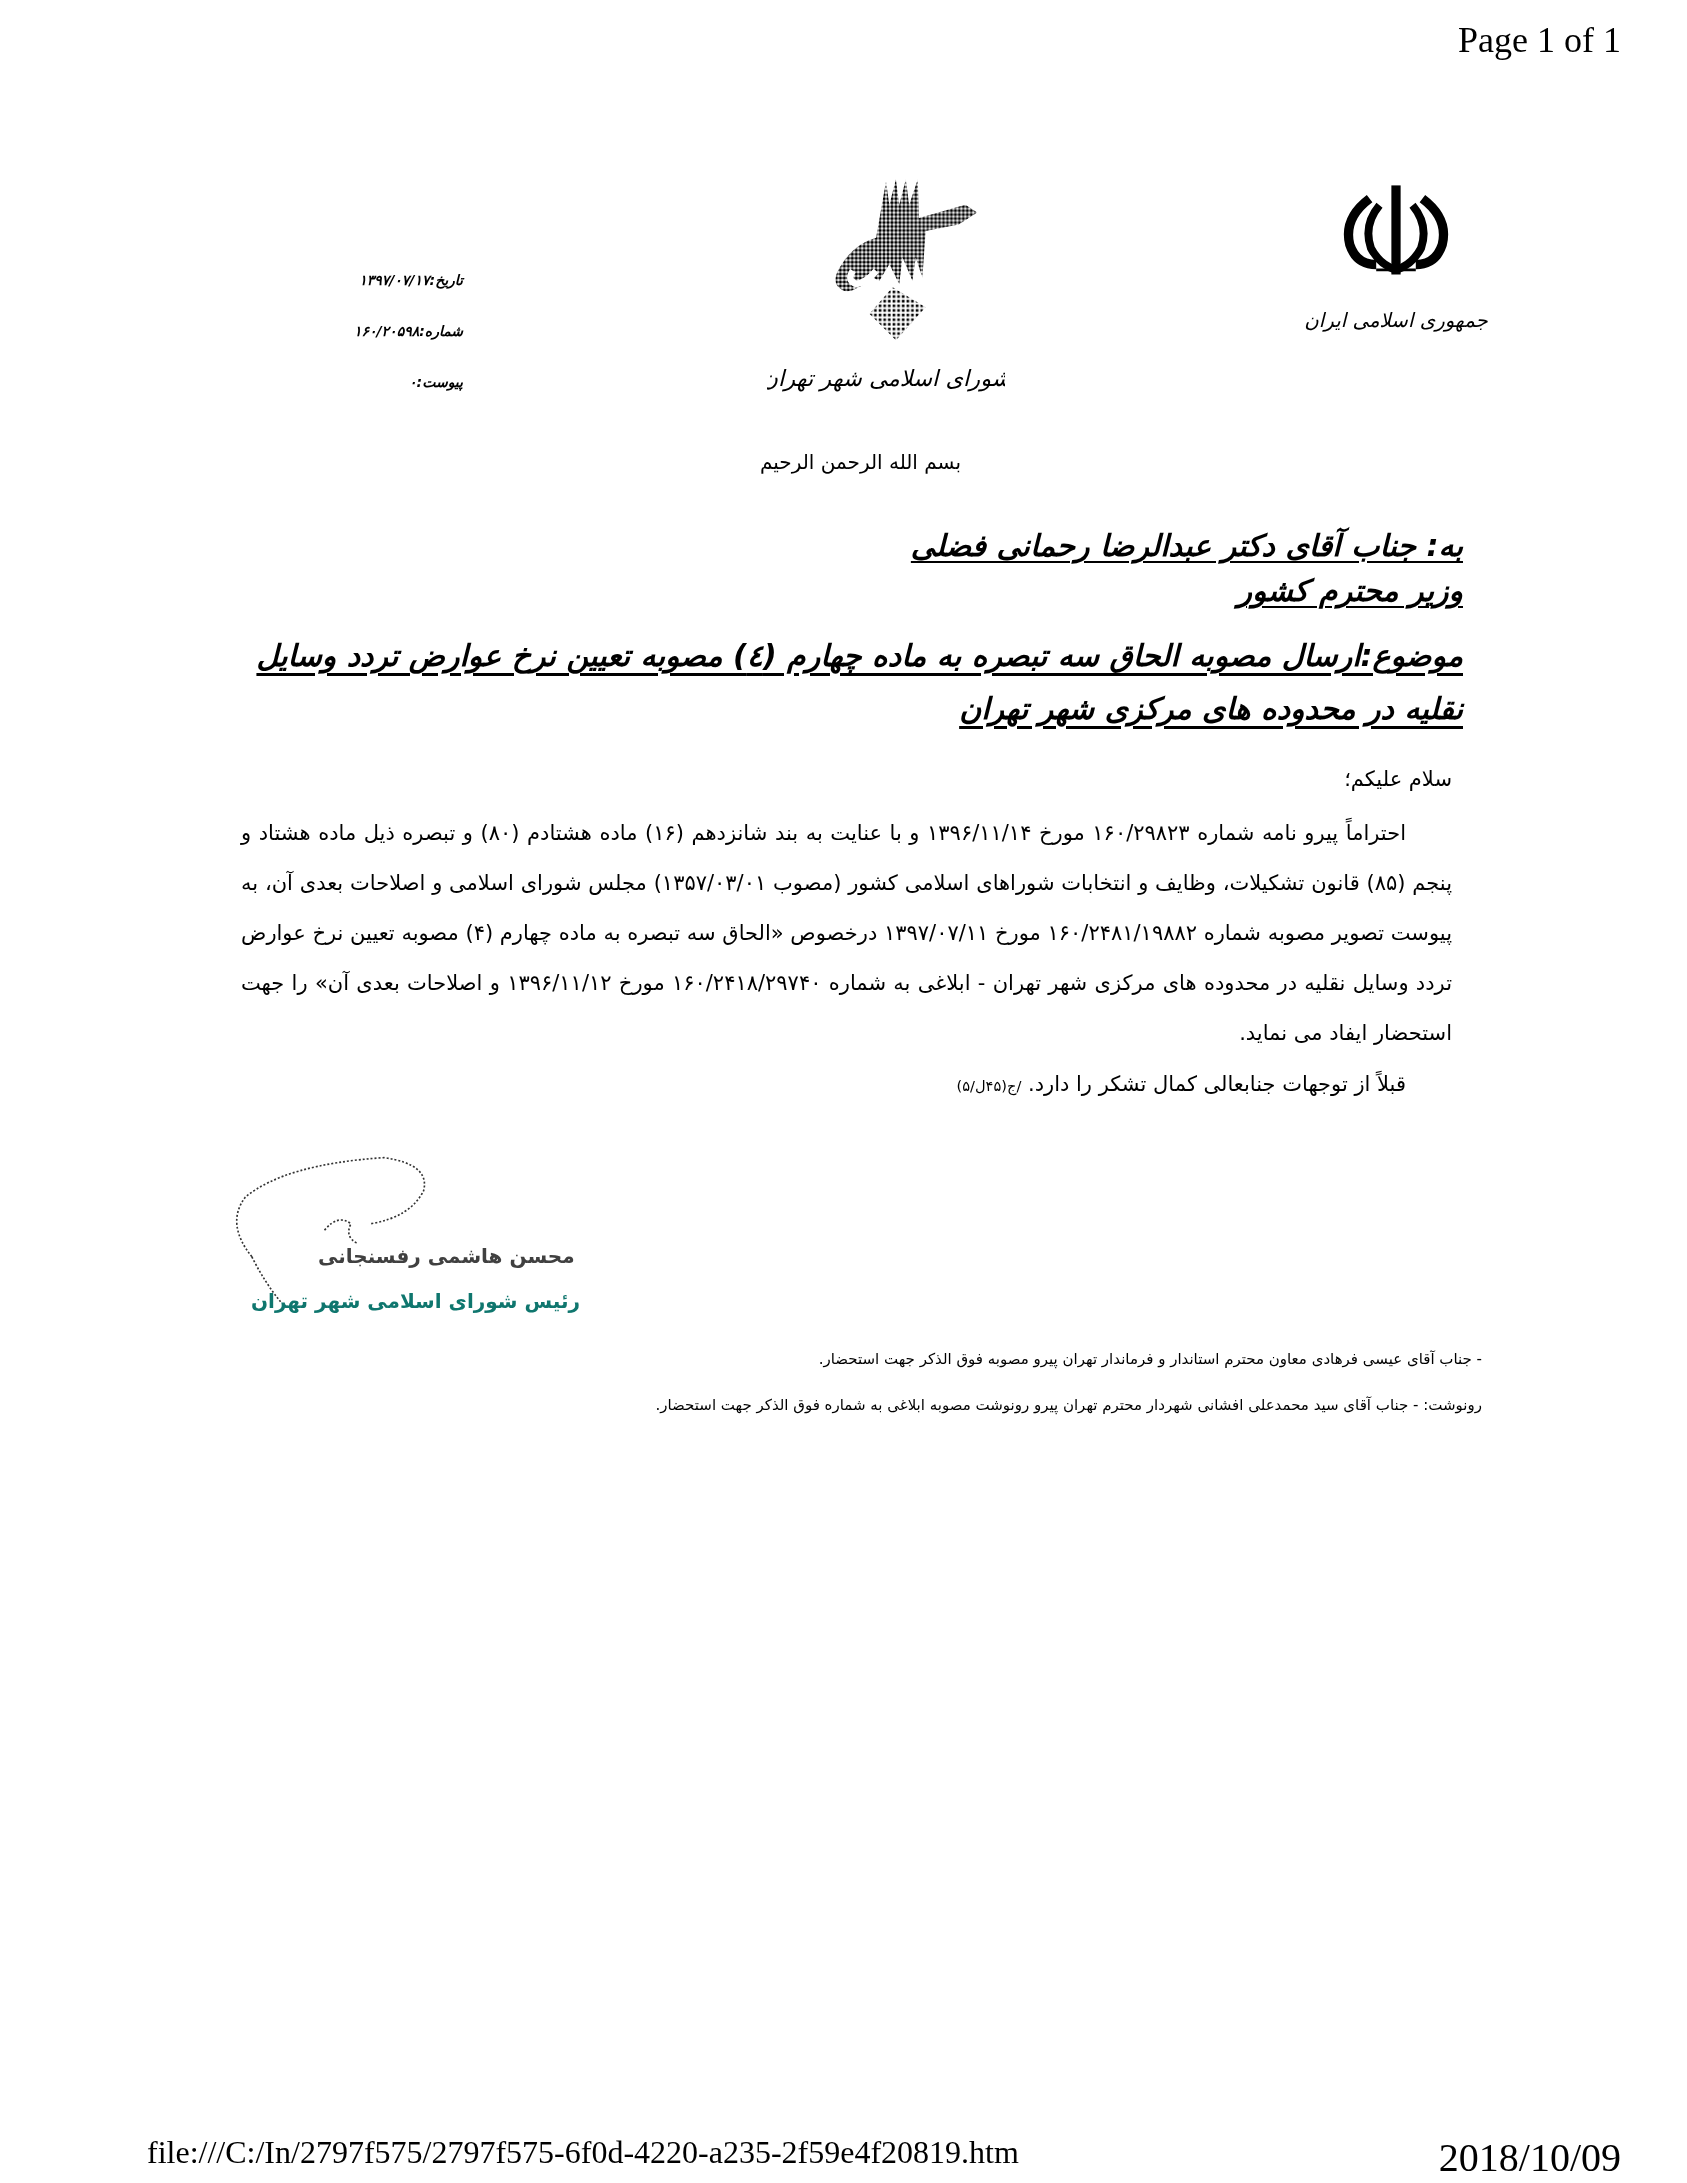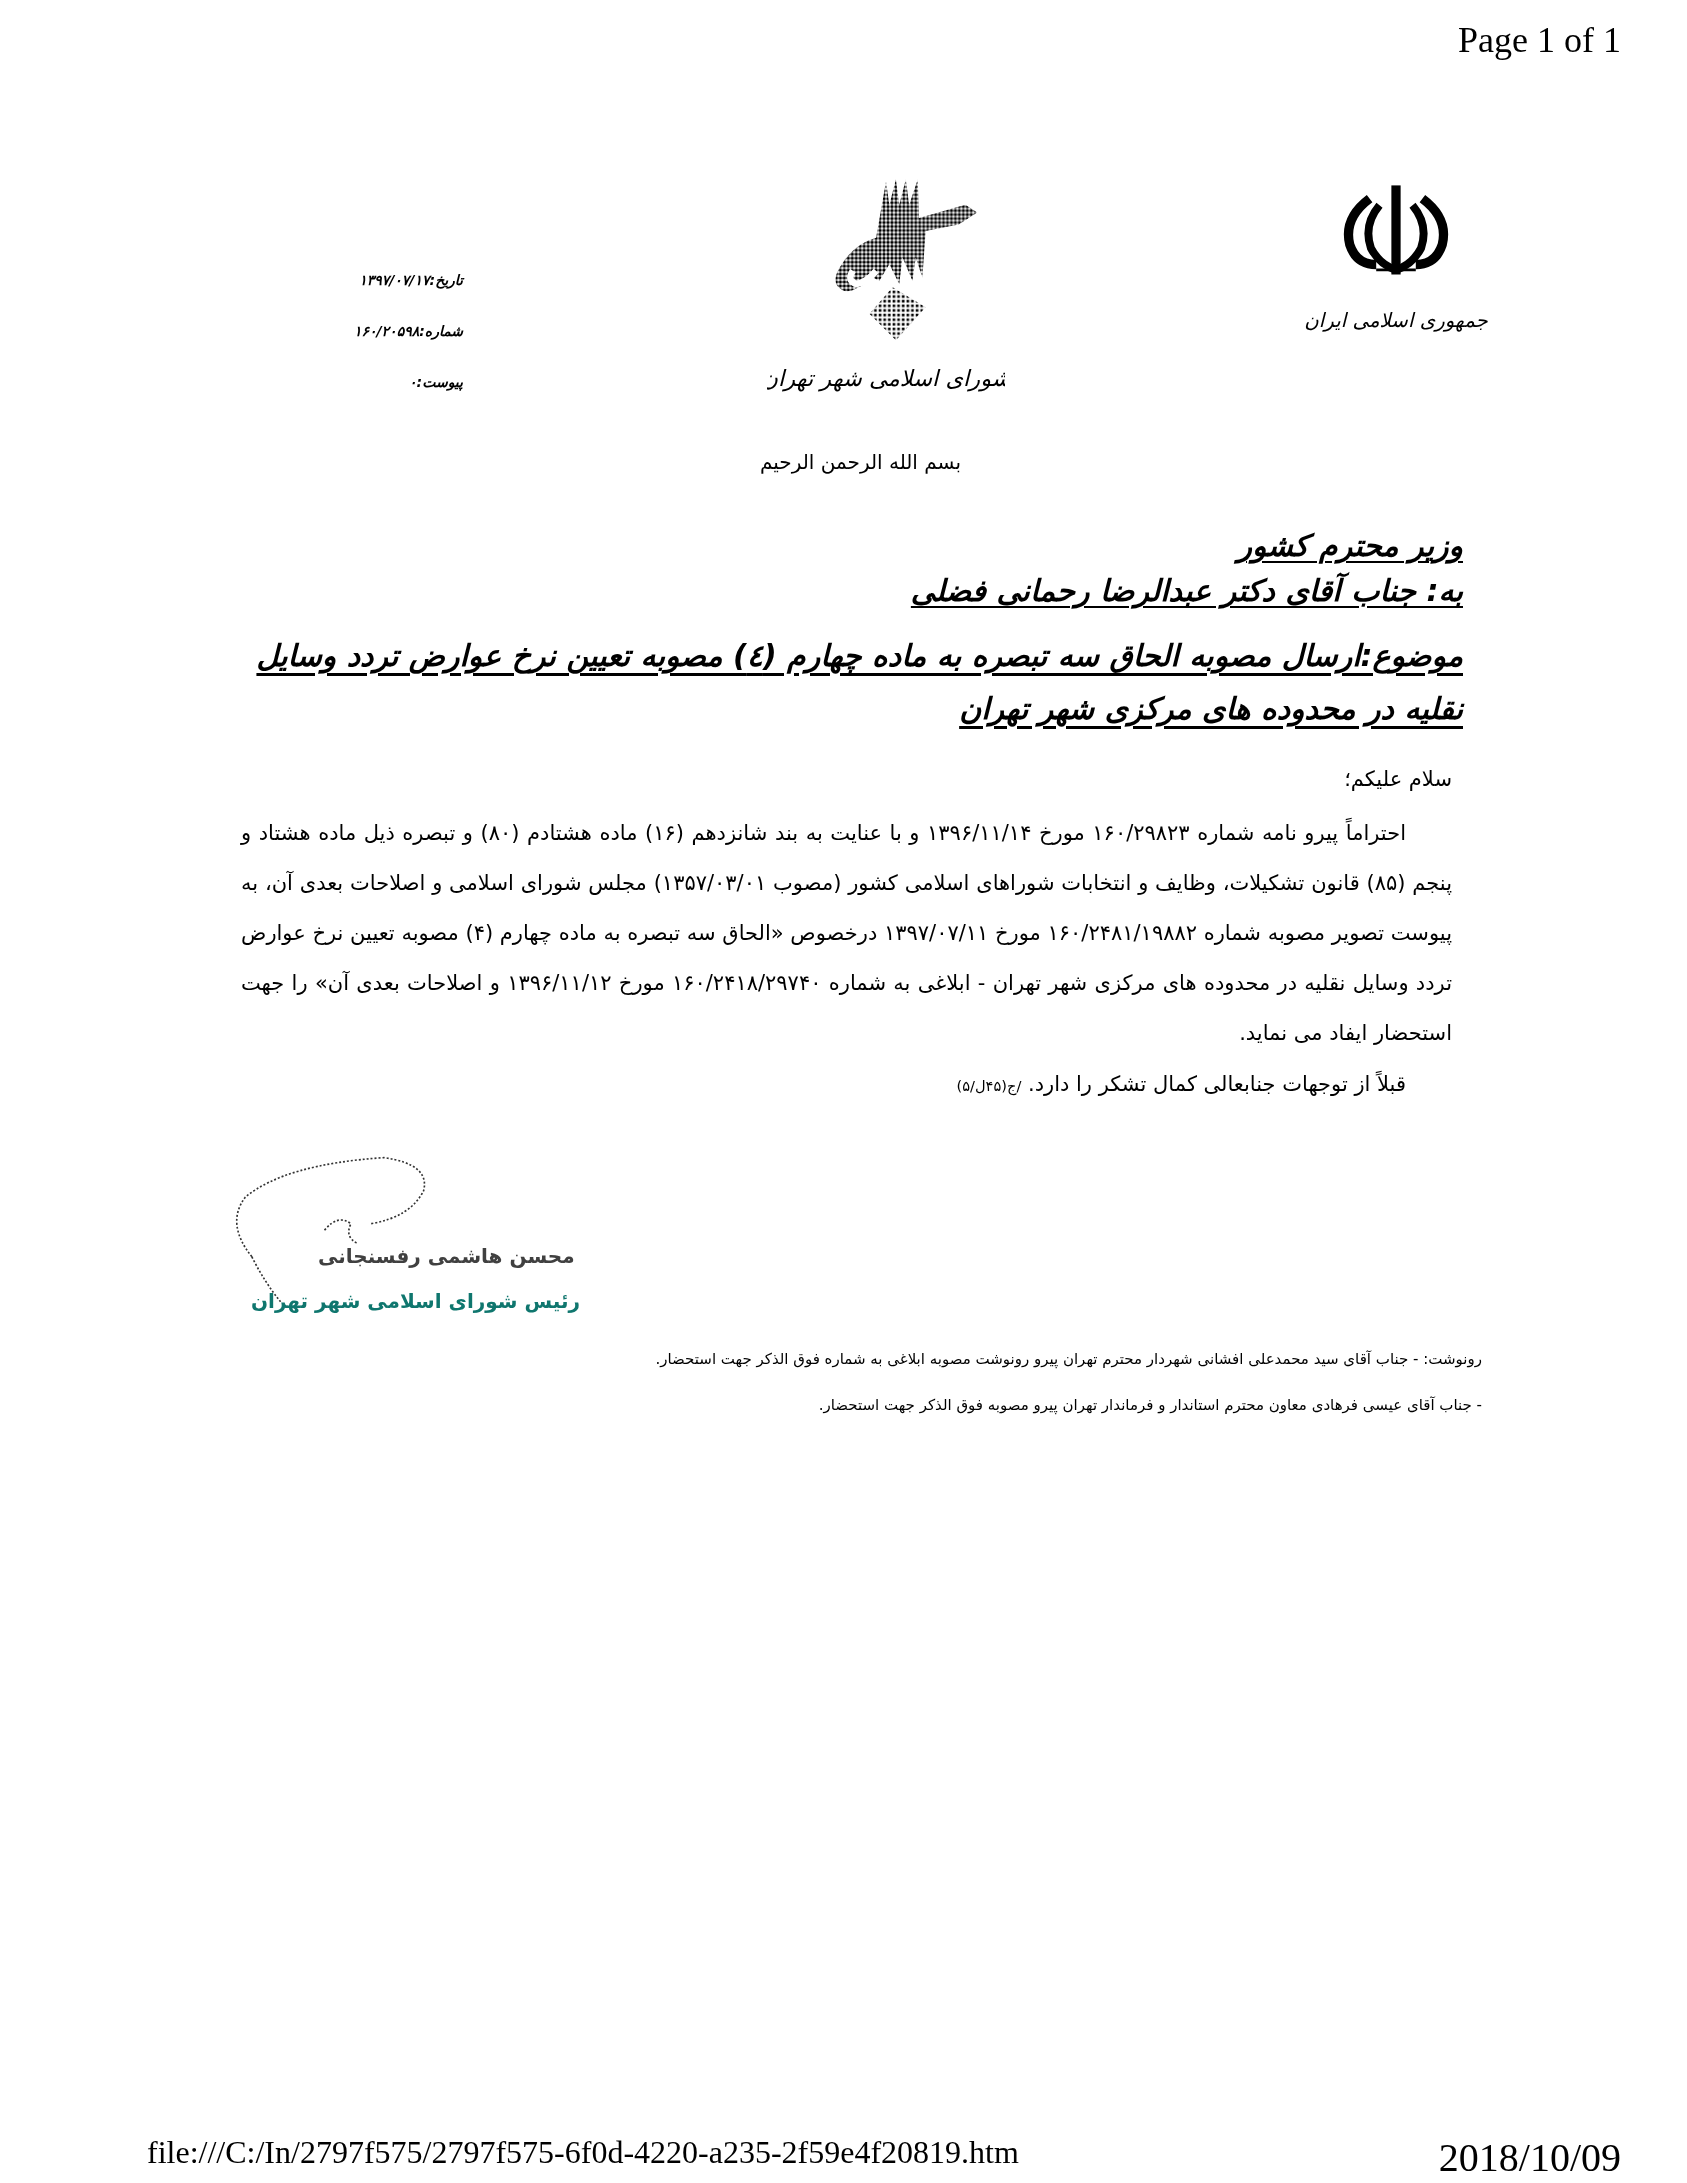--- a/index.html
+++ b/index.html
@@ -81,22 +81,22 @@
     <path d="M125 50 Q100 80 112 115 Q125 140 150 148 Q175 140 188 115 Q200 80 175 50" fill="none" stroke="#000" stroke-width="12"></path>
     <rect x="143" y="20" width="14" height="135" fill="#000"></rect>
     <path d="M120 148 L180 148" stroke="#000" stroke-width="4"></path>
     <text x="150" y="235" text-anchor="middle" font-size="30" font-style="italic" font-family="DejaVu Sans, sans-serif">جمهوری اسلامی ایران</text>
   </svg>
 </div>
 
 <div id="basmala" class="abs rtl">بسم الله الرحمن الرحیم</div>
 
 <div id="to-block" class="abs rtl">
+  <div><span class="u">به: جناب آقای دکتر عبدالرضا رحمانی فضلی</span></div>
   <div><span class="u">وزیر محترم کشور</span></div>
-  <div><span class="u">به: جناب آقای دکتر عبدالرضا رحمانی فضلی</span></div>
 </div>
 
 <div id="subject" class="abs rtl"><span>موضوع:ارسال مصوبه الحاق سه تبصره به ماده چهارم (٤) مصوبه تعیین نرخ عوارض تردد وسایل نقلیه در محدوده های مرکزی شهر تهران</span></div>
 
 <div id="greeting" class="abs rtl">سلام علیکم؛</div>
 
 <div id="body" class="abs rtl">
   <p class="indent">احتراماً پیرو نامه شماره ۱۶۰/۲۹۸۲۳ مورخ ۱۳۹۶/۱۱/۱۴ و با عنایت به بند شانزدهم (۱۶) ماده هشتادم (۸۰) و تبصره ذیل ماده هشتاد و پنجم (۸۵) قانون تشکیلات، وظایف و انتخابات شوراهای اسلامی کشور (مصوب ۱۳۵۷/۰۳/۰۱) مجلس شورای اسلامی و اصلاحات بعدی آن، به پیوست تصویر مصوبه شماره ۱۶۰/۲۴۸۱/۱۹۸۸۲ مورخ ۱۳۹۷/۰۷/۱۱ درخصوص «الحاق سه تبصره به ماده چهارم (۴) مصوبه تعیین نرخ عوارض تردد وسایل نقلیه در محدوده های مرکزی شهر تهران - ابلاغی به شماره ۱۶۰/۲۴۱۸/۲۹۷۴۰ مورخ ۱۳۹۶/۱۱/۱۲ و اصلاحات بعدی آن» را جهت استحضار ایفاد می نماید.</p>
 </div>
 
@@ -109,16 +109,16 @@
   <svg width="344" height="152" viewBox="0 0 520 230">
     <path d="M60 160 Q20 110 50 70 Q110 20 260 10 Q330 20 320 60 Q300 100 240 110" fill="none" stroke="#333" stroke-width="2.5" stroke-dasharray="3 3"></path>
     <path d="M60 160 Q80 200 105 230" fill="none" stroke="#333" stroke-width="2.5" stroke-dasharray="3 3"></path>
     <path d="M170 120 Q190 95 210 110 Q200 130 220 140" fill="none" stroke="#333" stroke-width="2.5" stroke-dasharray="3 3"></path>
   </svg>
 </div>
 <div id="sig-name" class="abs rtl">محسن هاشمی رفسنجانی</div>
 <div id="sig-title" class="abs rtl">رئیس شورای اسلامی شهر تهران</div>
 
 <div id="cc" class="abs rtl">
+  <div>- جناب آقای عیسی فرهادی معاون محترم استاندار و فرماندار تهران پیرو مصوبه فوق الذکر جهت استحضار.</div>
   <div>رونوشت: - جناب آقای سید محمدعلی افشانی شهردار محترم تهران پیرو رونوشت مصوبه ابلاغی به شماره فوق الذکر جهت استحضار.</div>
-  <div>- جناب آقای عیسی فرهادی معاون محترم استاندار و فرماندار تهران پیرو مصوبه فوق الذکر جهت استحضار.</div>
 </div>
 
 
 </body></html>

